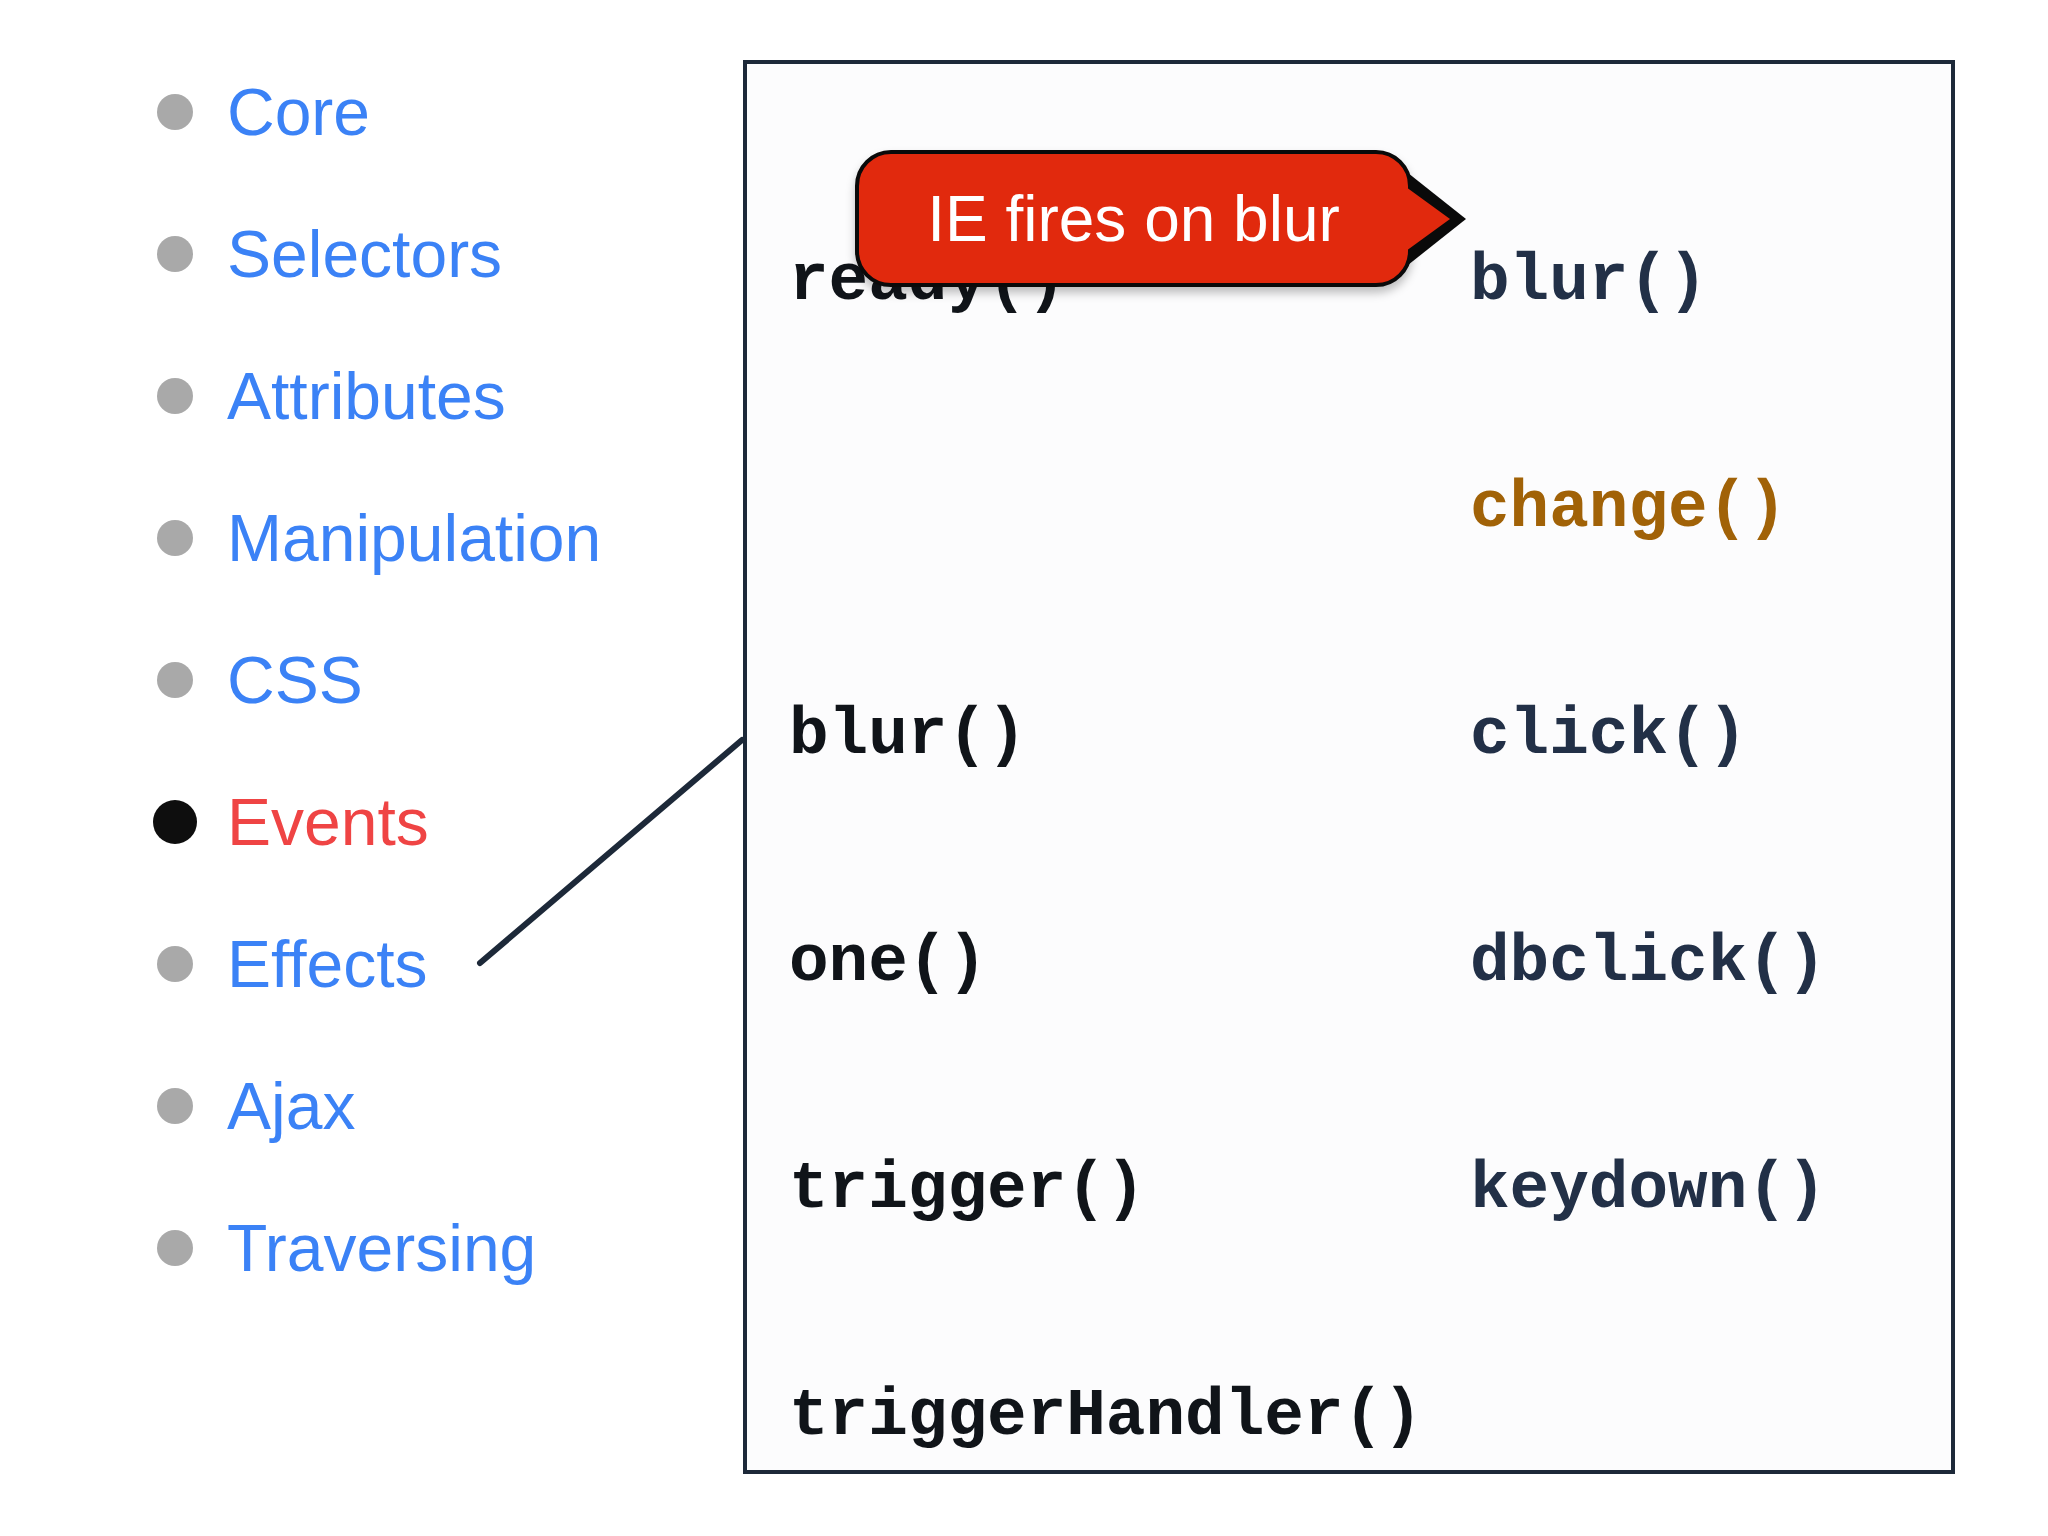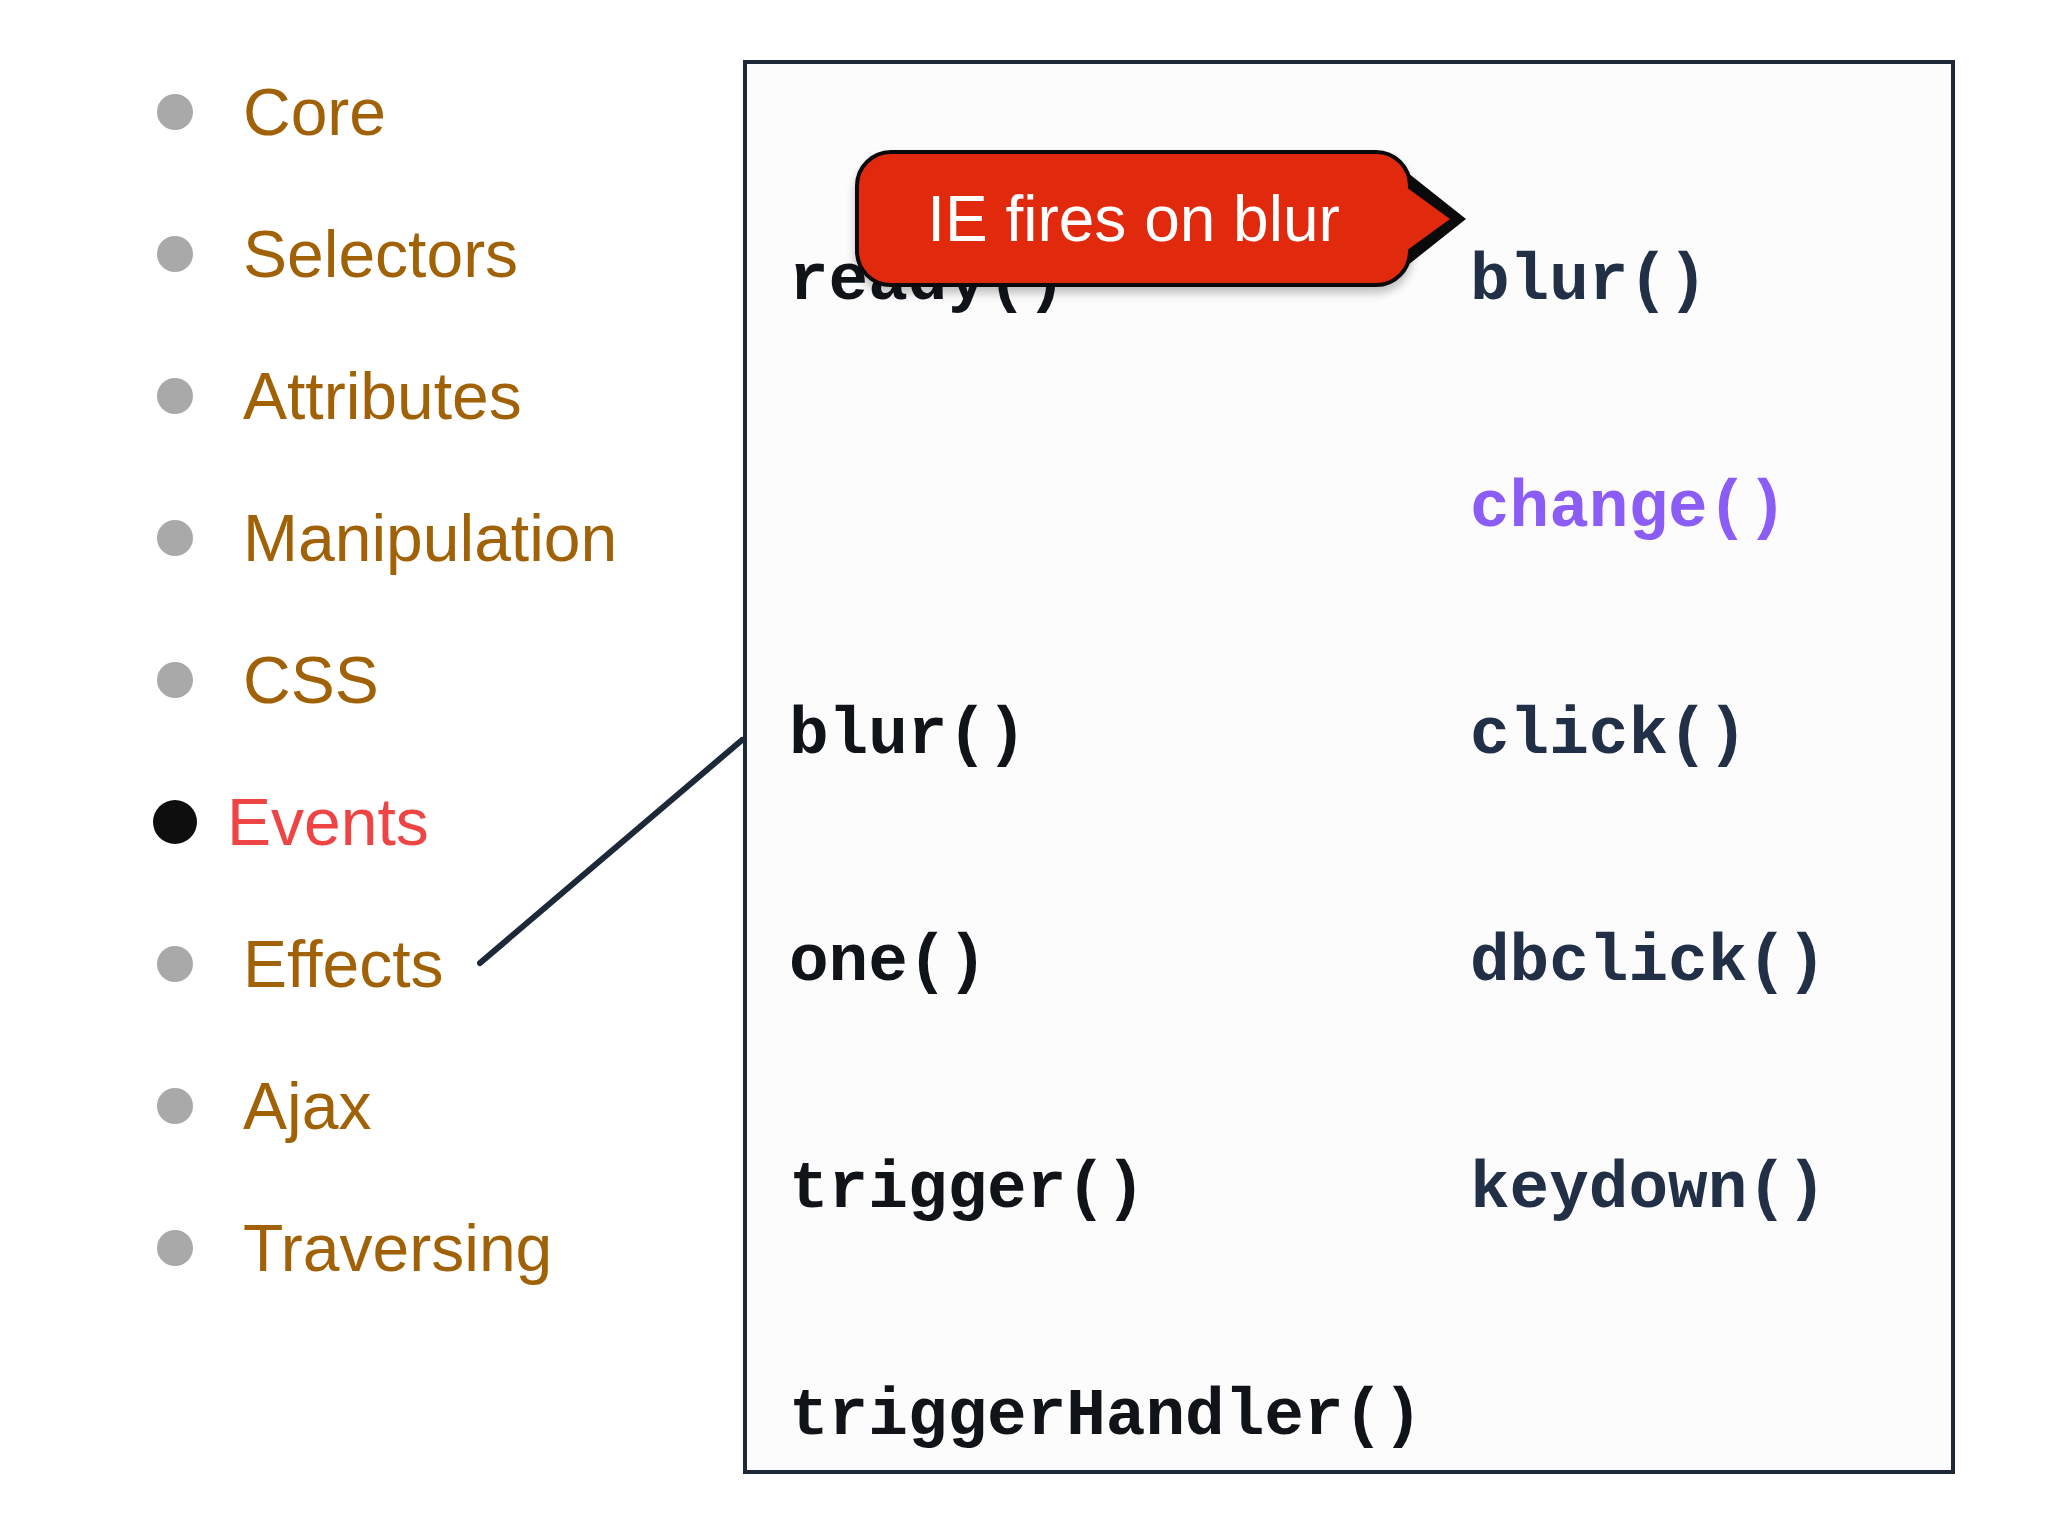--- a/index.html
+++ b/index.html
@@ -13,21 +13,21 @@
     position:absolute;left:140px;top:41px;margin:0;padding:0;list-style:none;
   }
   .menu-item{
     height:142px;display:flex;align-items:center;
   }
   .menu-item .dot{
     width:36px;height:36px;border-radius:50%;background:#a9a9a9;
     margin-left:17px;flex:0 0 auto;
   }
   .menu-item .label{
-    margin-left:50px;font-size:66px;color:#a16207;letter-spacing:0px;
+    margin-left:34px;font-size:66px;color:#3b82f6;letter-spacing:0px;
     white-space:nowrap;
   }
   .menu-item.active .dot{width:44px;height:44px;margin-left:13px;background:#0e0e0e;}
   .menu-item.active .label{color:#ef4444;margin-left:30px;}
 
   
   .connector-svg{position:absolute;left:0;top:0;pointer-events:none;}
 
   
   .panel{
@@ -35,21 +35,21 @@
     background:#fcfcfd;border:4px solid #1d2939;
   }
   .col{
     position:absolute;top:29px;
     font-family:"Liberation Mono", monospace;font-weight:bold;font-size:66px;
     white-space:pre;
   }
   .col-left{left:42px;color:#101419;}
   .col-right{left:723px;color:#223047;}
   .row{height:77px;display:flex;align-items:center;}
-  .row.hl{color:#8b5cf6;}
+  .row.hl{color:#a16207;}
 
   
   .callout{
     position:absolute;left:855px;top:150px;width:549px;height:129px;
     background:#e1290d;border:4px solid #0a0a0a;border-radius:36px;
     display:flex;align-items:center;justify-content:center;
     box-shadow:0 6px 10px rgba(0,0,0,0.25);
   }
   .callout .callout-text{
     color:#ffffff;font-size:64px;white-space:nowrap;text-align:center;

